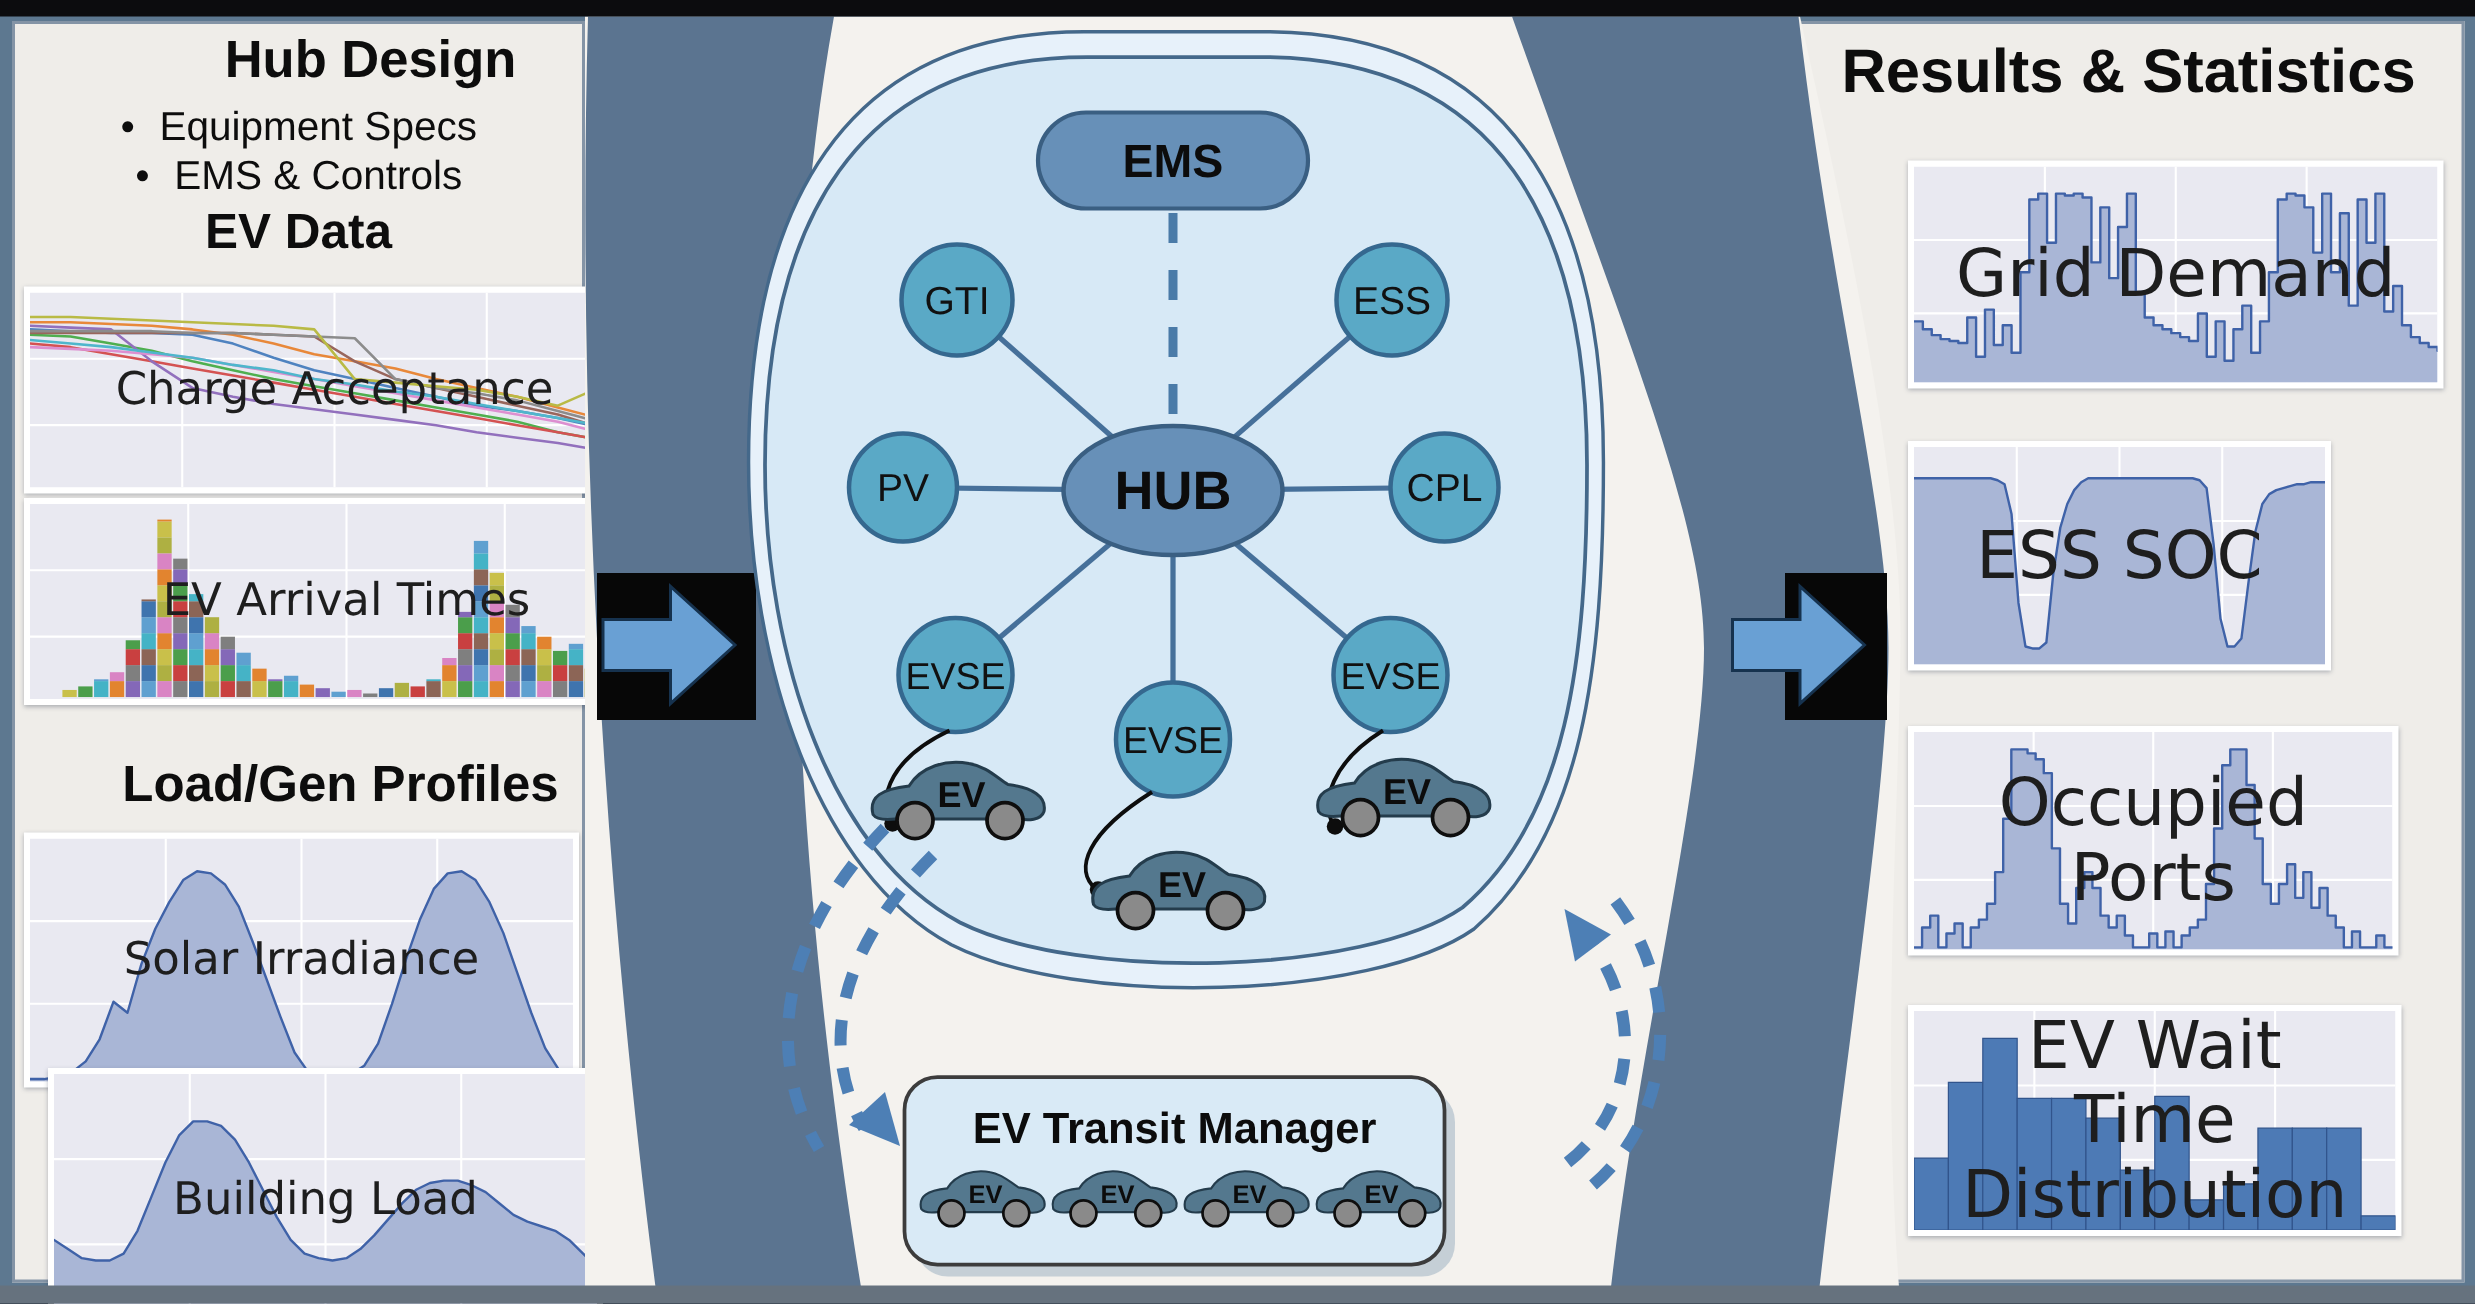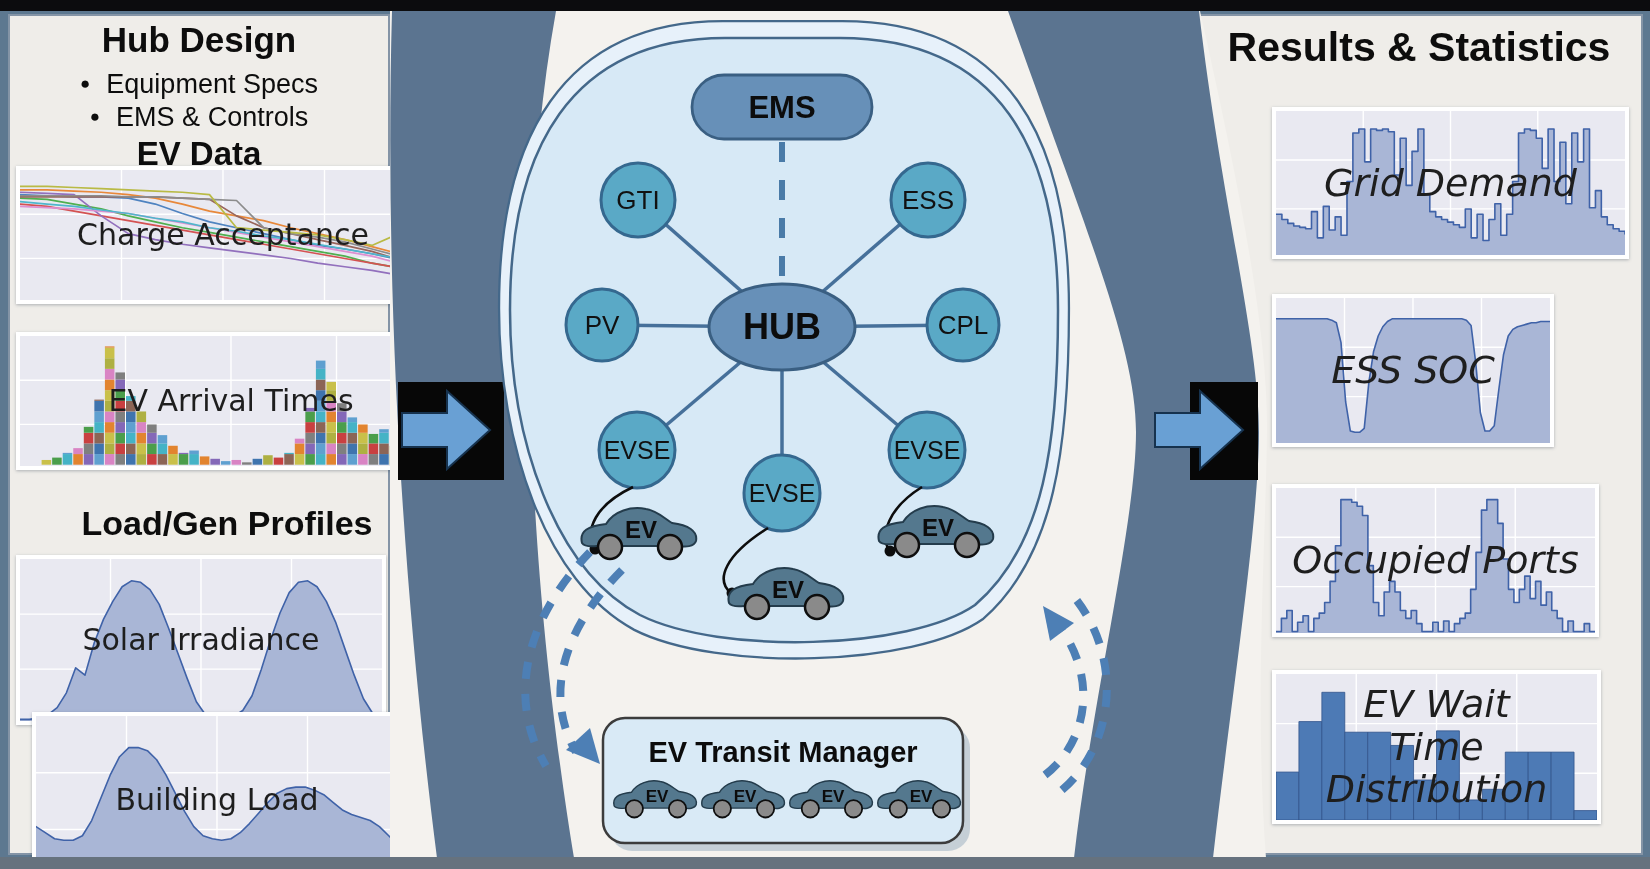--- a/index.html
+++ b/index.html
@@ -15,42 +15,42 @@
   .t-main{position:absolute;left:0;width:100%;text-align:center;font-weight:bold;color:#0d0d0d;margin:0;}
   .bullets{position:absolute;left:0;top:52px;width:100%;}
   .brow{display:flex;justify-content:center;align-items:center;gap:16px;font-size:27px;color:#0d0d0d;line-height:1.22;}
   .dot{font-size:17px;}
   .chart{position:absolute;background:#ffffff;padding:4px;box-sizing:border-box;
          box-shadow:0 1px 3px rgba(50,60,80,.35);}
   .chart svg{display:block;width:100%;height:100%;}
   .lbl{position:absolute;inset:0;display:flex;align-items:center;justify-content:center;
        font-family:"DejaVu Sans",sans-serif;color:#1e1e1e;text-align:center;line-height:1.12;padding:0 10px;}
   .s30{font-size:30px;}
-  .s35{font-size:38px;font-style:italic;}
+  .s35{font-size:44px;}
   svg text{font-family:"Liberation Sans",sans-serif;}
 </style>
 </head>
 <body>
 
 <div class="frame">
 
   <section class="panel panel-left">
-    <h1 class="t-main" style="top:4px;font-size:35px;">Hub Design</h1>
+    <h1 class="t-main" style="top:4px;font-size:35px;margin-left:48px;">Hub Design</h1>
     <div class="bullets">
       <div class="brow">
         <span class="dot">●</span>
         <span>Equipment Specs</span>
       </div>
       <div class="brow">
         <span class="dot">●</span>
         <span>EMS &amp; Controls</span>
       </div>
     </div>
     <h2 class="t-main" style="top:119px;font-size:33px;">EV Data</h2>
-    <div class="chart" style="left:6px;top:150px;width:414px;height:138px">
+    <div class="chart" style="left:6px;top:175px;width:414px;height:138px">
         <svg viewBox="0 0 100 50" preserveAspectRatio="none">
           <rect x="0" y="0" width="100" height="50" fill="#e9e9f1"></rect>
           <line x1="25" y1="0" x2="25" y2="50" stroke="#ffffff" stroke-width="1.4" vector-effect="non-scaling-stroke"></line>
           <line x1="50" y1="0" x2="50" y2="50" stroke="#ffffff" stroke-width="1.4" vector-effect="non-scaling-stroke"></line>
           <line x1="75" y1="0" x2="75" y2="50" stroke="#ffffff" stroke-width="1.4" vector-effect="non-scaling-stroke"></line>
           <line x1="0" y1="17" x2="100" y2="17" stroke="#ffffff" stroke-width="1.4" vector-effect="non-scaling-stroke"></line>
           <line x1="0" y1="34" x2="100" y2="34" stroke="#ffffff" stroke-width="1.4" vector-effect="non-scaling-stroke"></line>
           <polyline points="0.00,9.46 6.67,9.91 13.33,10.37 20.00,10.37 26.67,10.83 33.33,13.10 40.00,16.74 46.67,19.93 53.33,22.20 60.00,24.47 66.67,26.75 73.33,29.02 80.00,30.39 86.67,32.21 93.33,34.48 100.00,38.13" fill="none" stroke="#4f83c0" stroke-width="1.7" vector-effect="non-scaling-stroke" stroke-linejoin="round" stroke-linecap="round"></polyline>
           <polyline points="0.00,7.64 6.67,7.64 13.33,8.09 20.00,8.55 26.67,9.46 33.33,10.83 40.00,13.10 46.67,15.83 53.33,17.65 60.00,19.47 66.67,22.20 73.33,24.47 80.00,26.75 86.67,29.48 93.33,32.21 100.00,35.85" fill="none" stroke="#e8883a" stroke-width="1.7" vector-effect="non-scaling-stroke" stroke-linejoin="round" stroke-linecap="round"></polyline>
           <polyline points="0.00,10.83 6.67,11.28 13.33,13.10 20.00,14.92 26.67,17.65 33.33,19.93 40.00,22.20 46.67,24.02 53.33,25.84 60.00,27.66 66.67,29.48 73.33,31.30 80.00,33.12 86.67,35.85 93.33,37.67 100.00,39.49" fill="none" stroke="#4faf4f" stroke-width="1.7" vector-effect="non-scaling-stroke" stroke-linejoin="round" stroke-linecap="round"></polyline>

